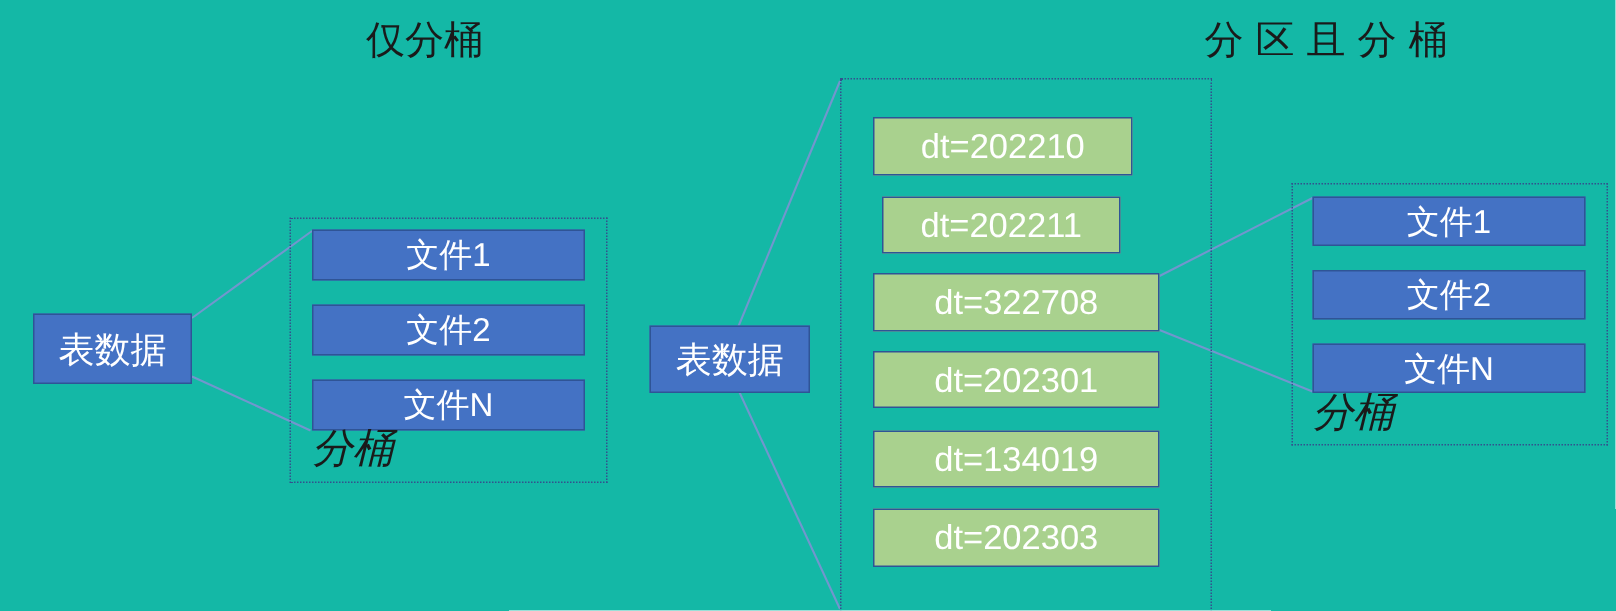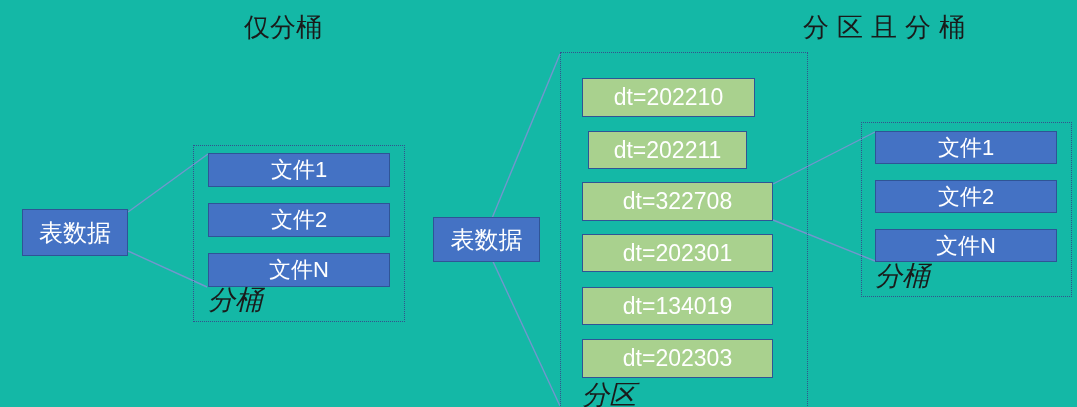--- a/index.html
+++ b/index.html
@@ -101,21 +101,20 @@
 
   <div class="dotted-group" style="left:560px; top:52px; width:248px; height:360px;"></div>
 
   <div class="box-green" style="left:582px; top:78px; width:173px; height:39px;">dt=202210</div>
   <div class="box-green" style="left:588px; top:131px; width:159px; height:38px;">dt=202211</div>
   <div class="box-green" style="left:582px; top:182px; width:191px; height:39px;">dt=322708</div>
   <div class="box-green" style="left:582px; top:234px; width:191px; height:38px;">dt=202301</div>
   <div class="box-green" style="left:582px; top:287px; width:191px; height:38px;">dt=134019</div>
   <div class="box-green" style="left:582px; top:339px; width:191px; height:39px;">dt=202303</div>
 
-  <div class="group-label" style="left:582px; top:382px; width:191px;">分区</div>
 
   <div class="dotted-group" style="left:861px; top:122px; width:211px; height:175px;"></div>
 
   <div class="box-blue" style="left:875px; top:131px; width:182px; height:33px;">文件1</div>
   <div class="box-blue" style="left:875px; top:180px; width:182px; height:33px;">文件2</div>
   <div class="box-blue" style="left:875px; top:229px; width:182px; height:33px;">文件N</div>
 
   <div class="group-label" style="left:875px; top:263px; width:182px;">分桶</div>
 
 </div>

